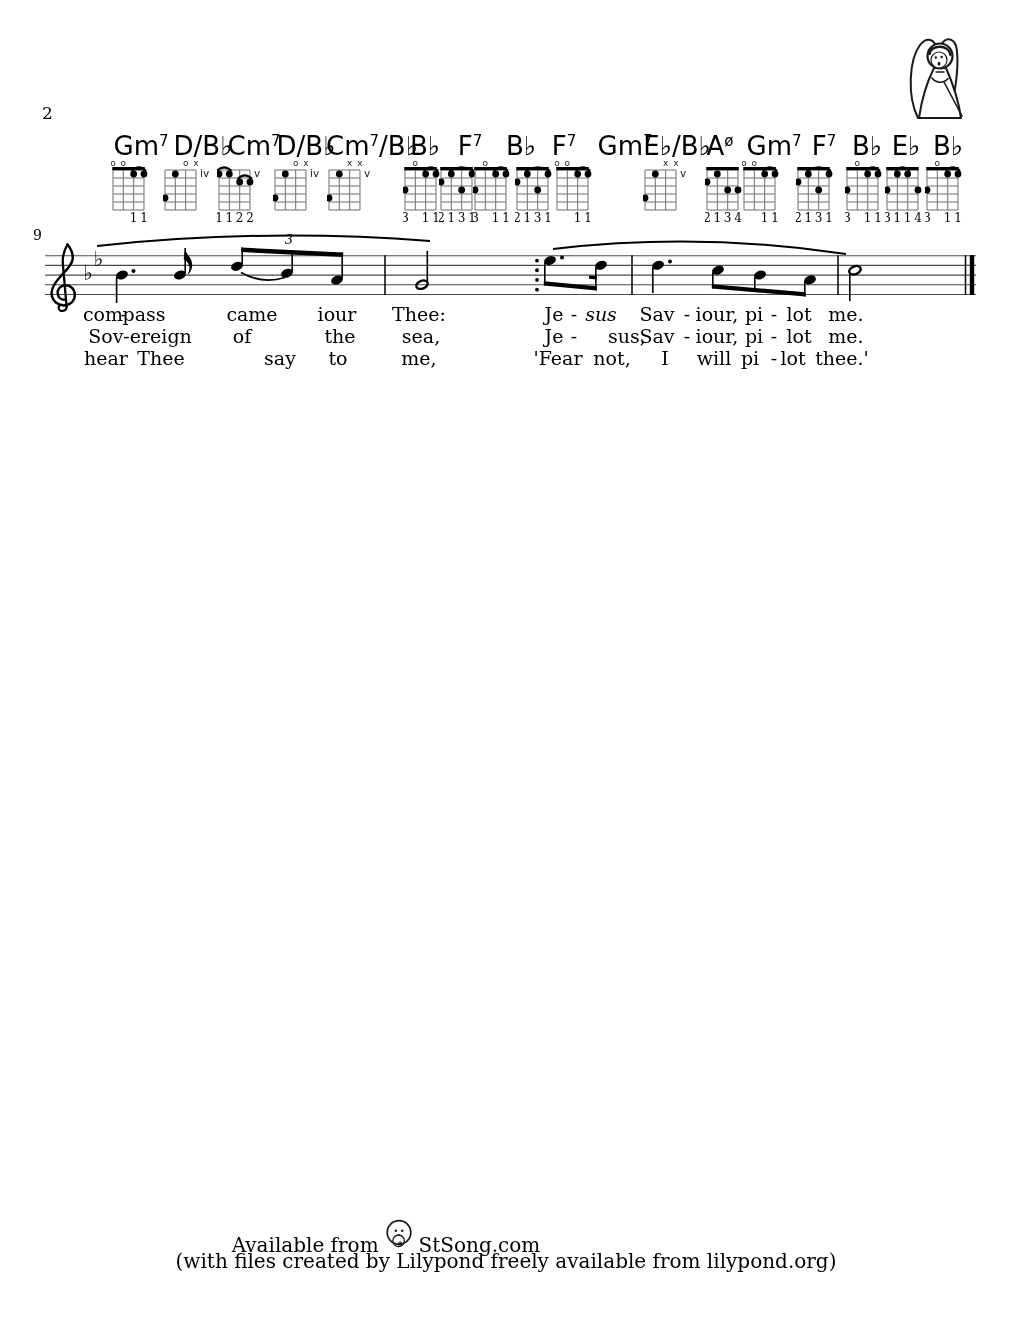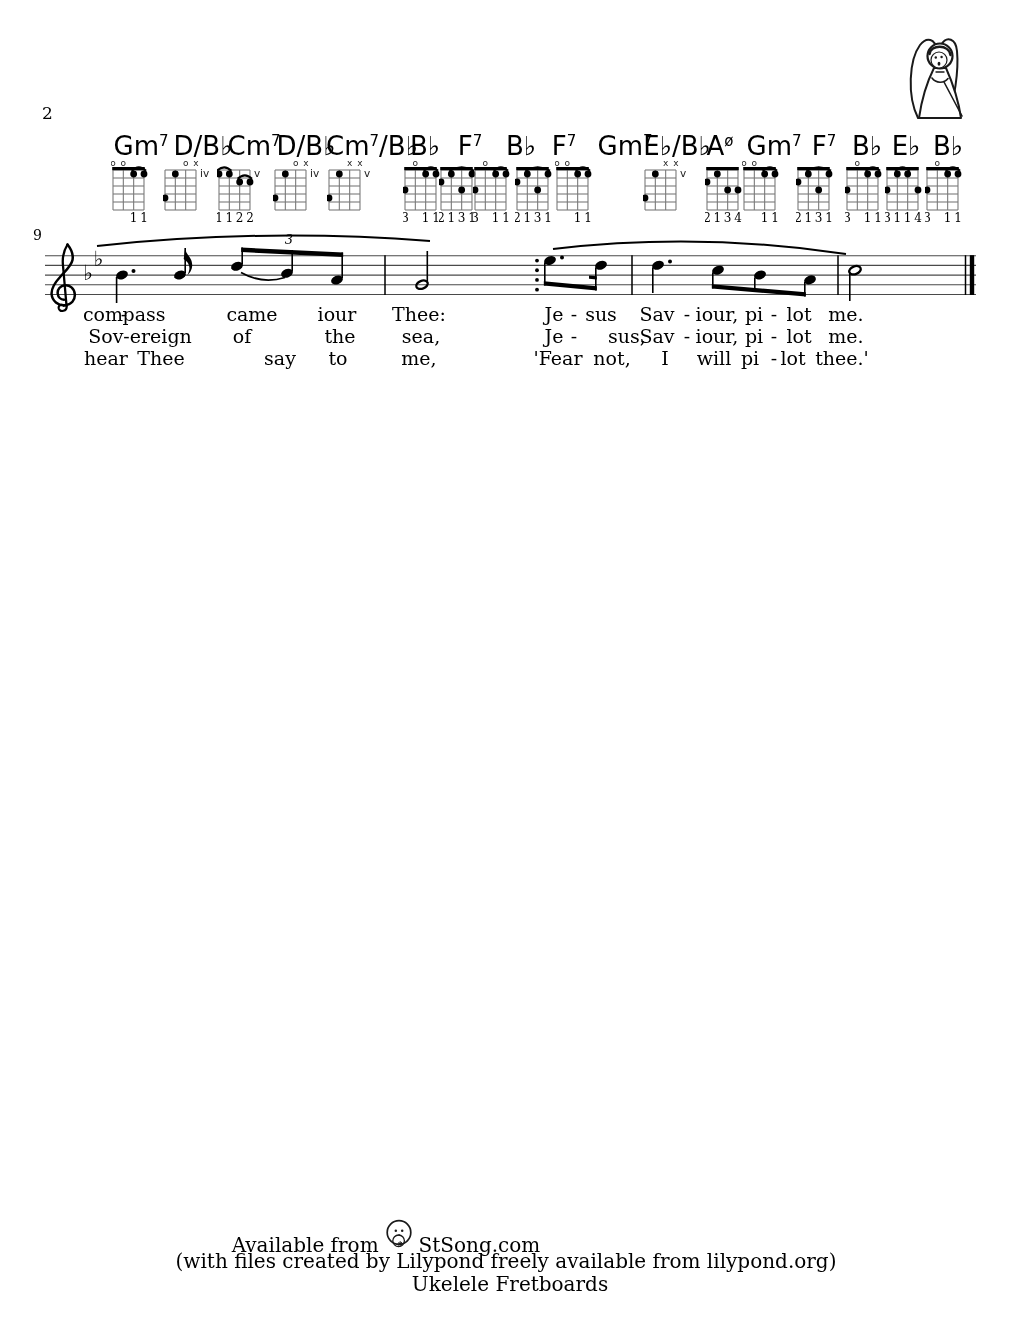--- a/index.html
+++ b/index.html
@@ -478,21 +478,21 @@
 
   <div id="lyrics">
       <span class="lyr" style="left: 103px; top: 305px;">com</span>
       <span class="lyr" style="left: 124px; top: 305px;">-</span>
       <span class="lyr" style="left: 144px; top: 305px;">pass</span>
       <span class="lyr" style="left: 252px; top: 305px;">came</span>
       <span class="lyr" style="left: 337px; top: 305px;">iour</span>
       <span class="lyr" style="left: 419px; top: 305px;">Thee:</span>
       <span class="lyr" style="left: 554px; top: 305px;">Je</span>
       <span class="lyr" style="left: 574px; top: 305px;">-</span>
-      <span class="lyr" style="left: 601px; top: 305px;">sus</span>
+      <span class="lyr" style="left: 601px; top: 305px; font-style: italic;">sus</span>
       <span class="lyr" style="left: 657px; top: 305px;">Sav</span>
       <span class="lyr" style="left: 687px; top: 305px;">-</span>
       <span class="lyr" style="left: 717px; top: 305px;">iour,</span>
       <span class="lyr" style="left: 754px; top: 305px;">pi</span>
       <span class="lyr" style="left: 774px; top: 305px;">-</span>
       <span class="lyr" style="left: 799px; top: 305px;">lot</span>
       <span class="lyr" style="left: 846px; top: 305px;">me.</span>
       <span class="lyr" style="left: 140px; top: 327px;">Sov-ereign</span>
       <span class="lyr" style="left: 242px; top: 327px;">of</span>
       <span class="lyr" style="left: 340px; top: 327px;">the</span>
@@ -534,15 +534,14 @@
         <circle cx="17.2" cy="11.8" r="1.25"></circle>
         <circle cx="14.2" cy="16.2" r="0.9"></circle>
       </g>
       <g stroke="#1a1a1a" stroke-width="1">
         <path d="M 15.2,22.2 L 15.2,27.4 M 12.6,24.8 L 17.8,24.8 M 13.5,23.1 L 16.9,26.5 M 16.9,23.1 L 13.5,26.5"></path>
       </g>
     </svg>
     <span>StSong.com</span>
   </div>
   <div class="footer-line2">(with files created by Lilypond freely available from lilypond.org)</div>
-  <div class="footer-line3">Ukelele Fretboards</div>
 
 </div>
 
 </body></html>

